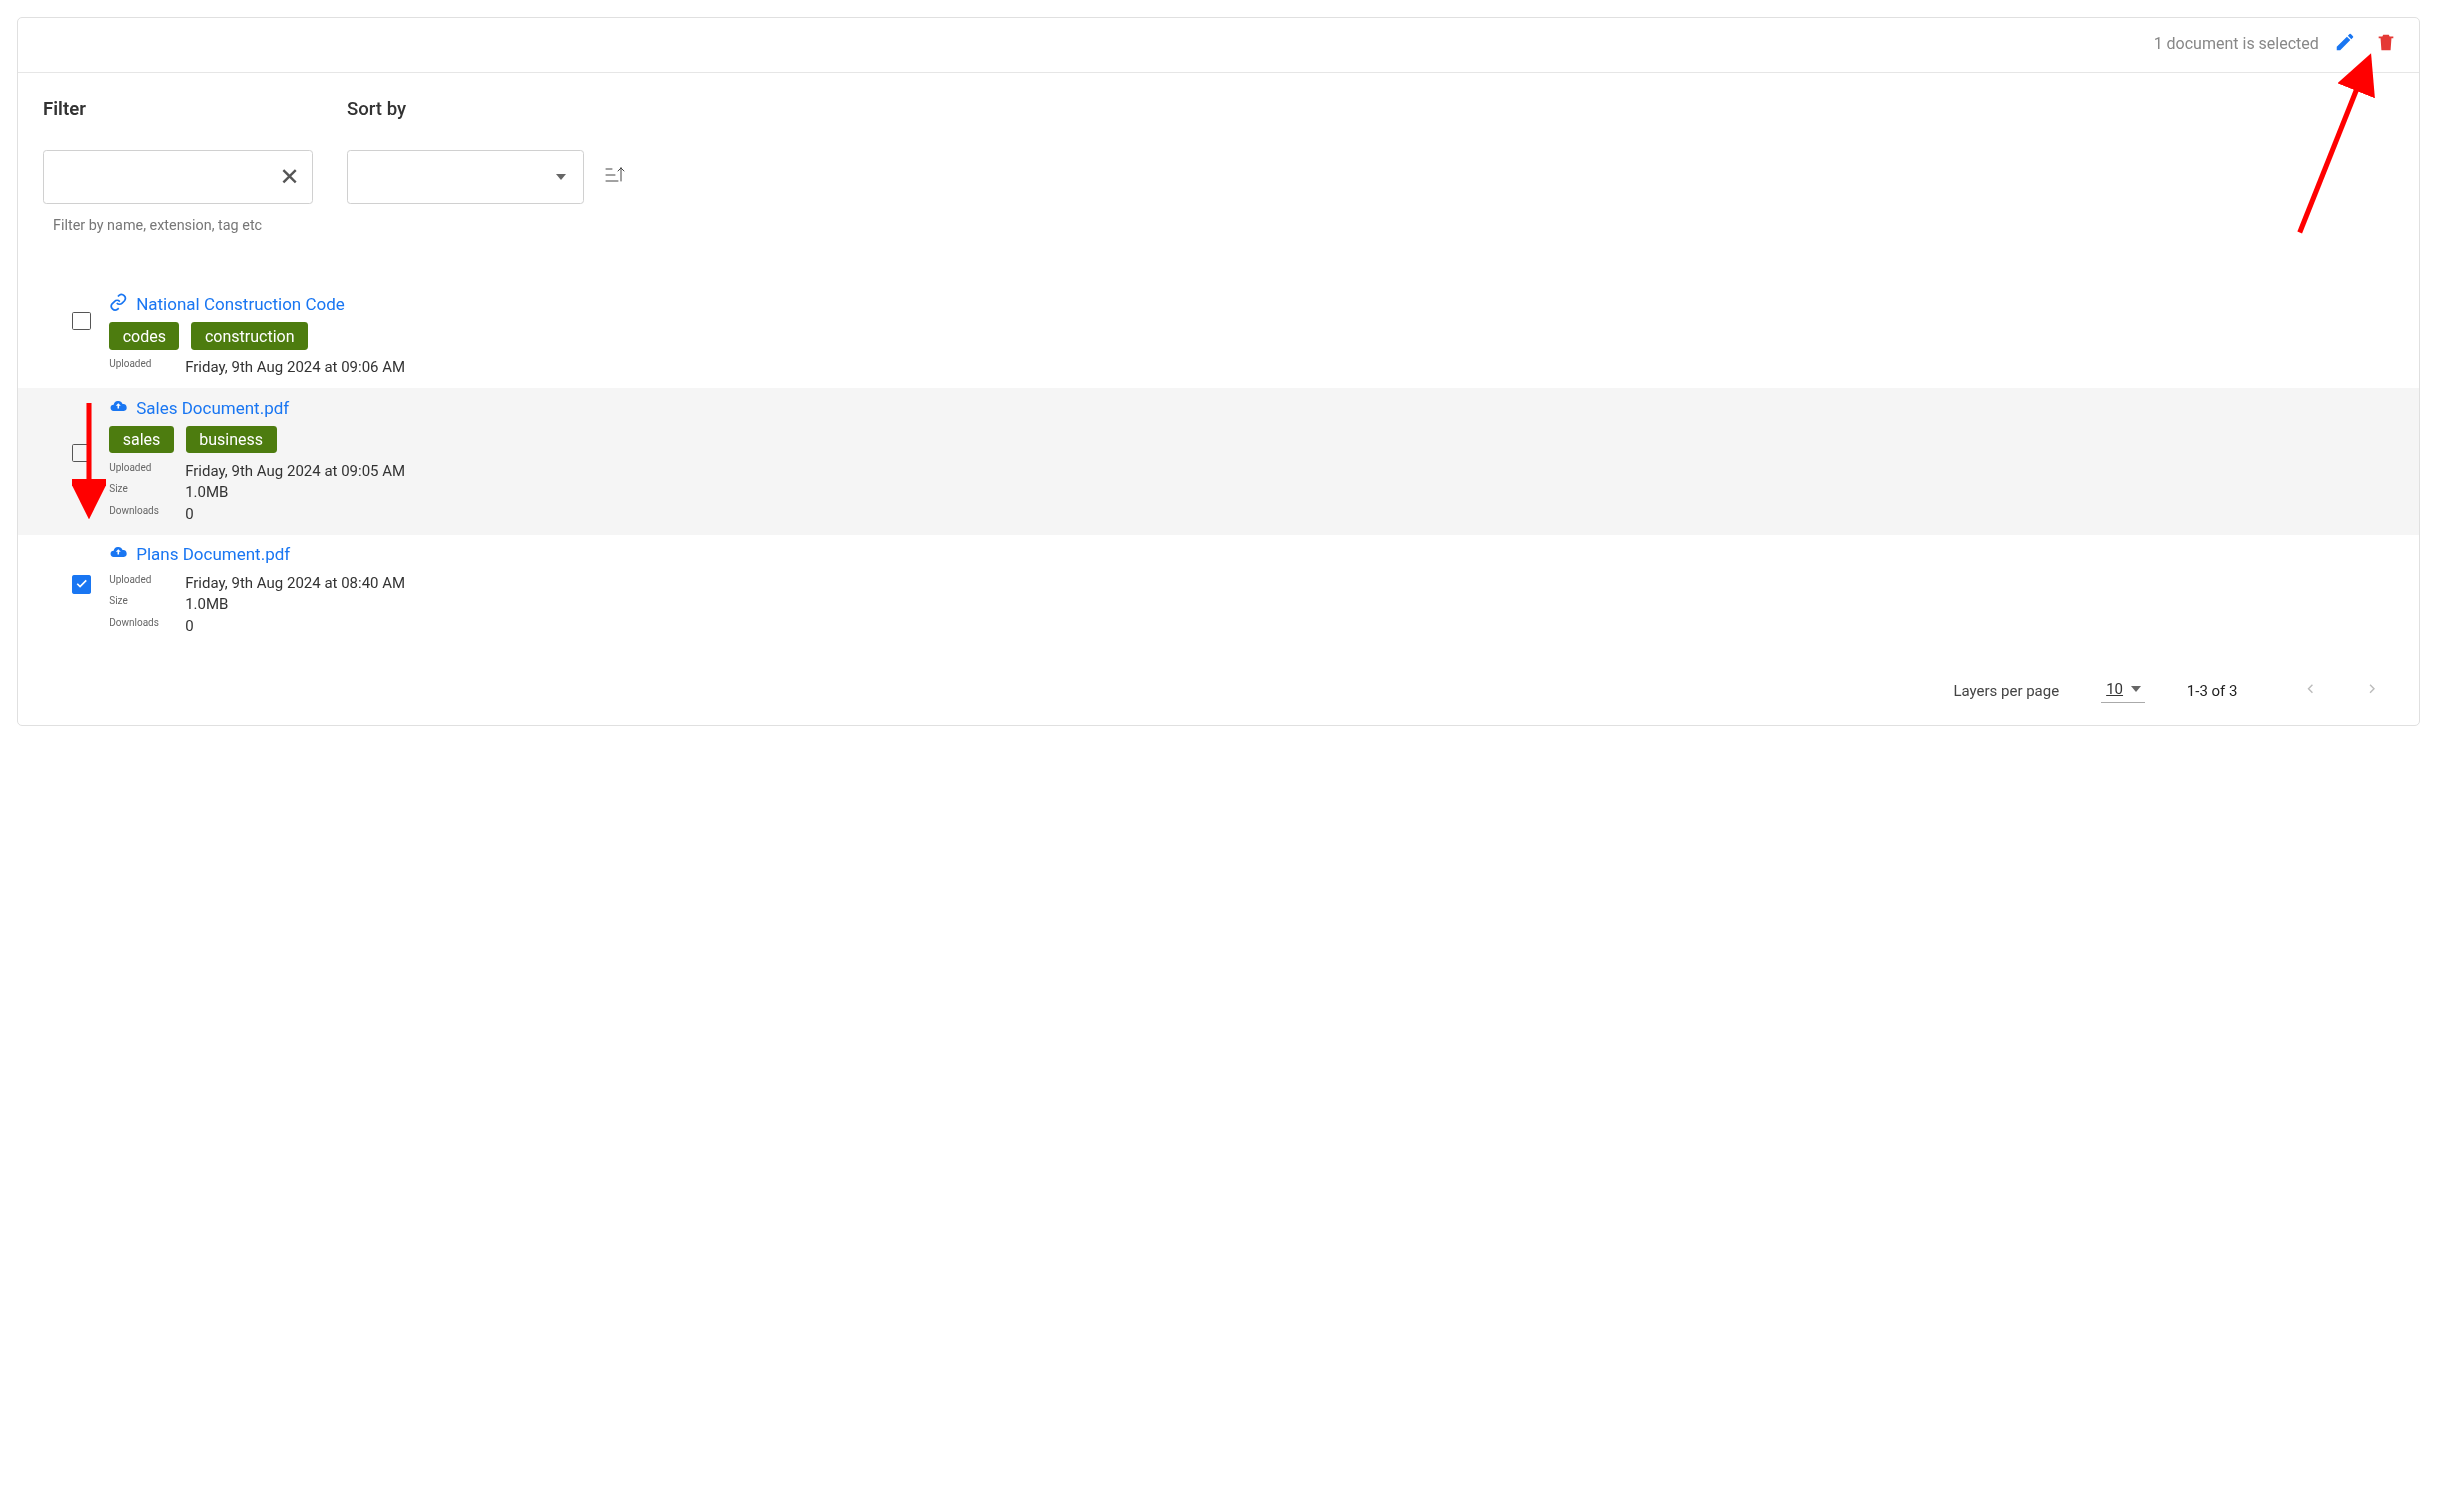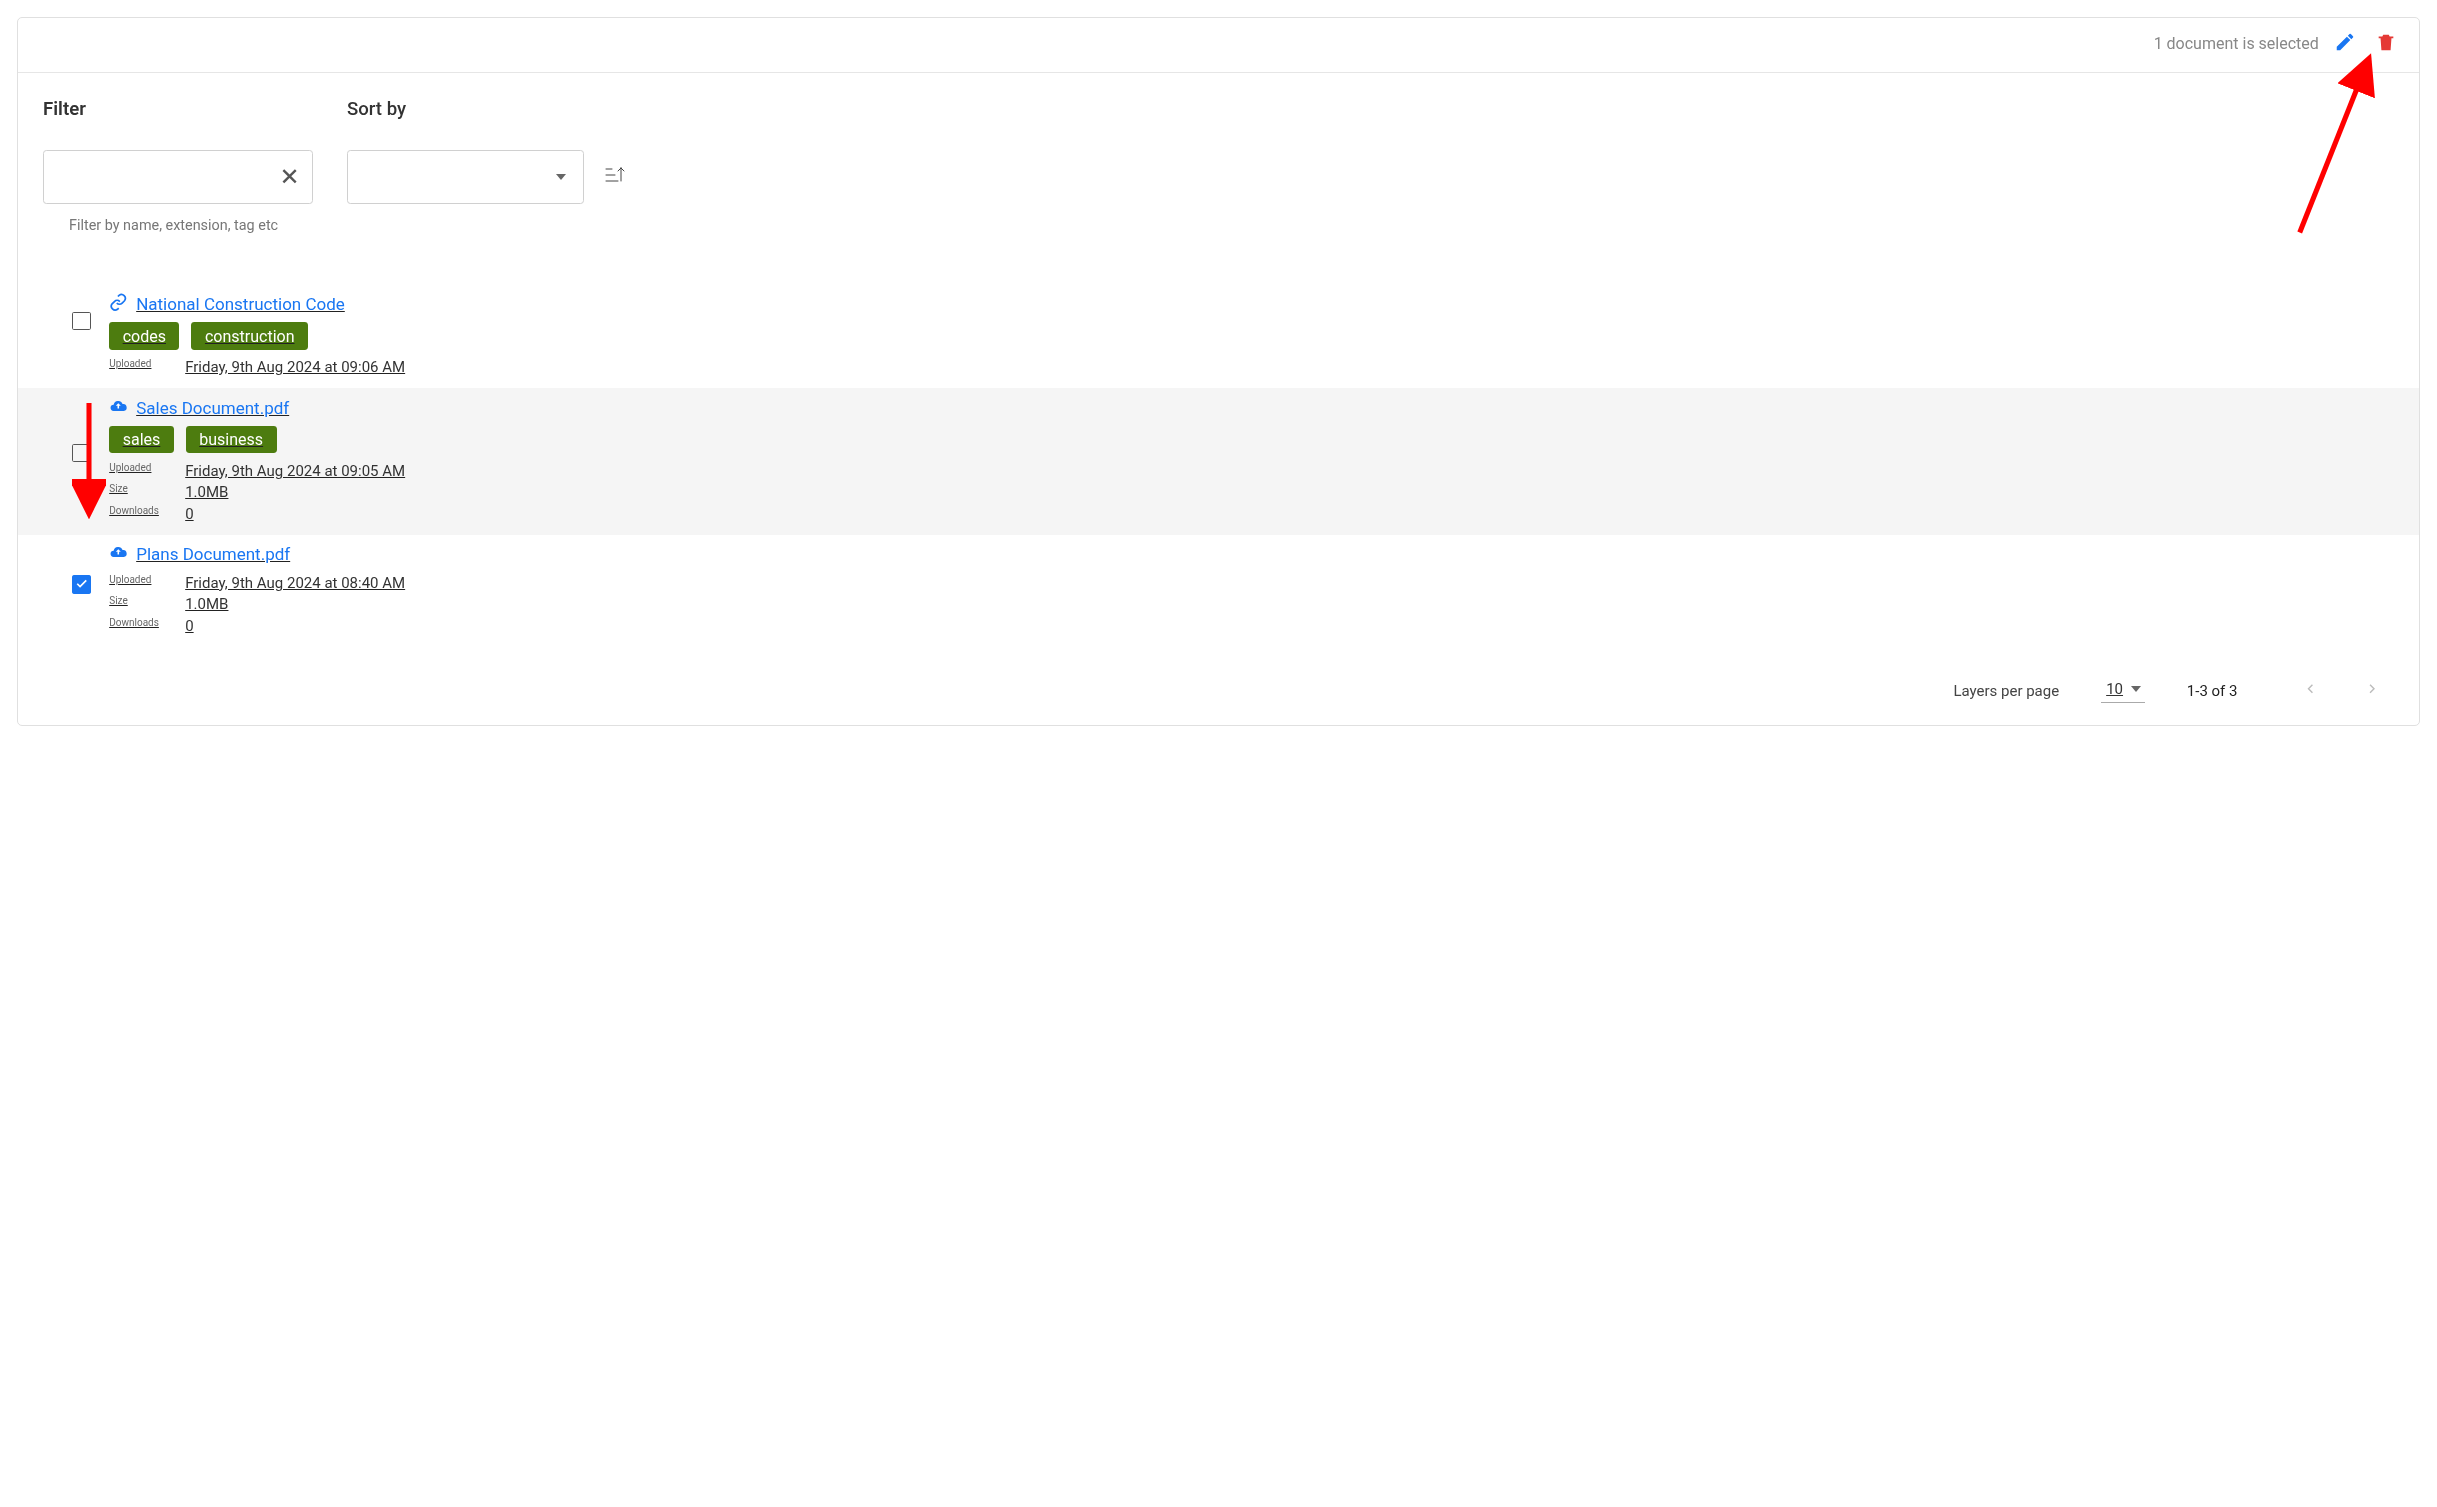--- a/index.html
+++ b/index.html
@@ -88,21 +88,21 @@
     font-size: 24px;
     line-height: 1;
     color: #555;
     cursor: pointer;
     padding: 5px 8.4px;
   }
   .filter-helper {
     color: #777;
     font-size: 14.4px;
     margin-top: 13.5px;
-    margin-left: 26px;
+    margin-left: 10px;
   }
   .sort-row {
     display: flex;
     align-items: center;
     gap: 15px;
   }
   .sort-select {
     width: 237px;
     height: 54px;
     border: 1.7px solid #d0d0d0;
@@ -117,21 +117,21 @@
     top: 50%;
     transform: translateY(-50%);
     width: 0; height: 0;
     border-left: 5px solid transparent;
     border-right: 5px solid transparent;
     border-top: 6px solid #666;
   }
   .sort-dir svg { width: 24px; height: 24px; stroke: #444; fill: none; }
 
   
-  .list { padding: 42px 0 17px; position: relative; text-decoration: underline; }
+  .list { padding: 42px 0 17px; position: relative; }
   .row {
     display: flex;
     align-items: flex-start;
     padding: 8.4px 25px 12px 54px;
   }
   .row.highlight { background: #f5f5f5; justify-content: space-between; }
   .checkbox {
     width: 18.6px; height: 18.6px;
     border: 1.7px solid #555;
     border-radius: 1.7px;

